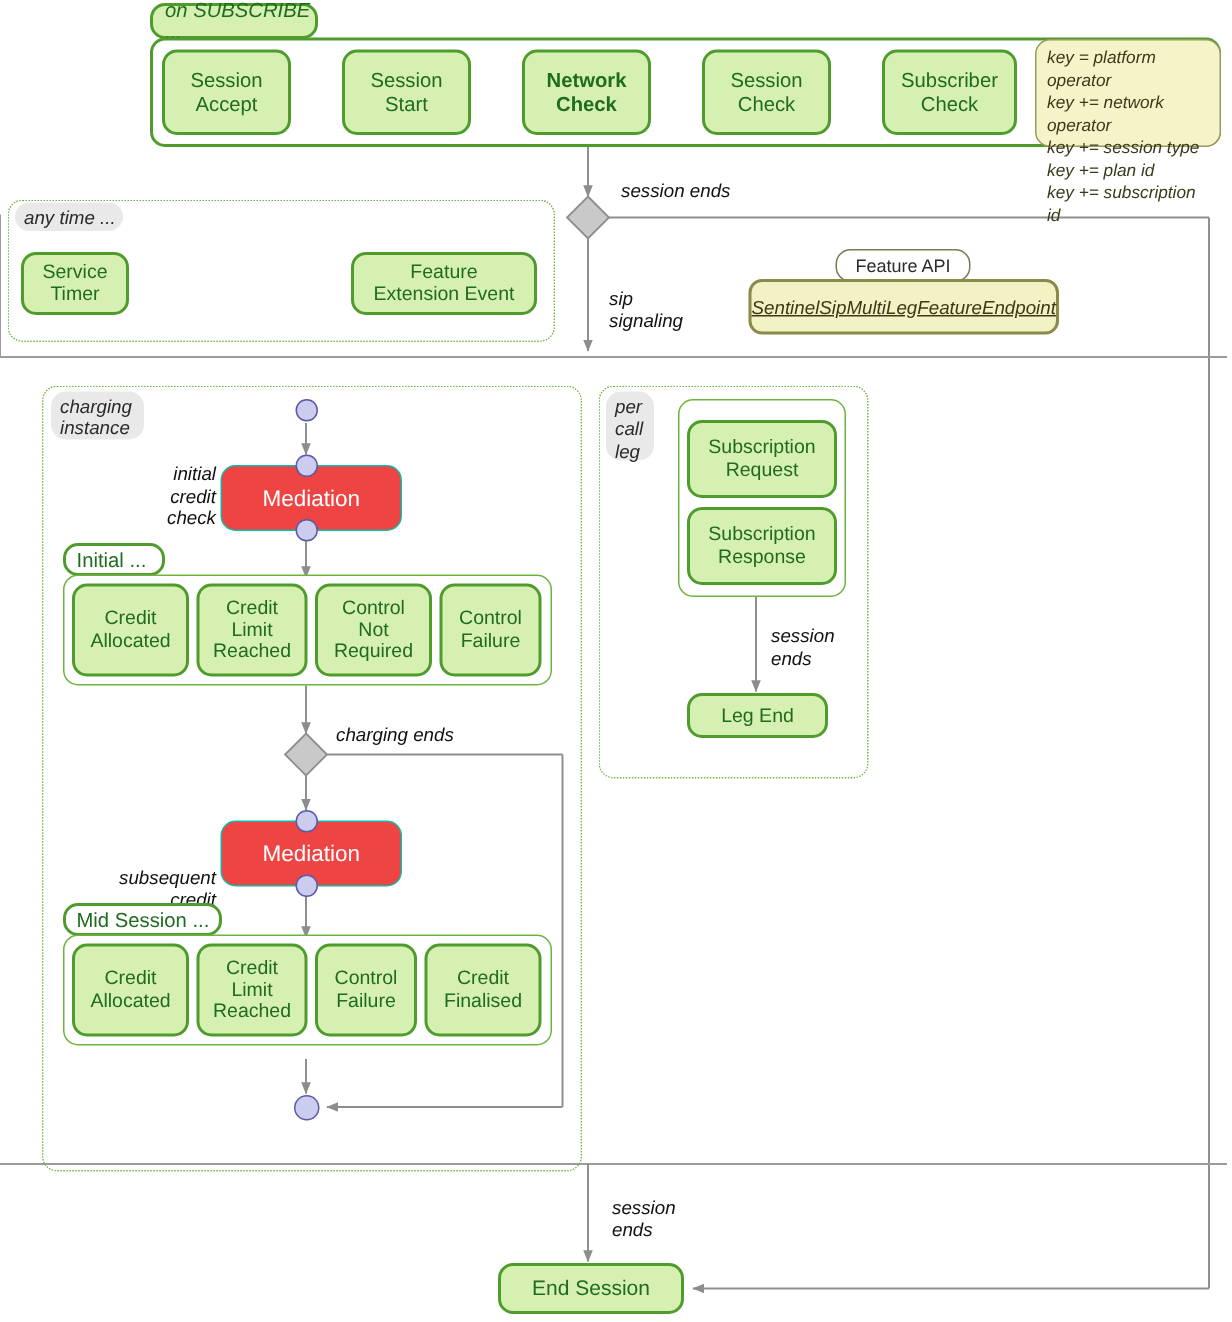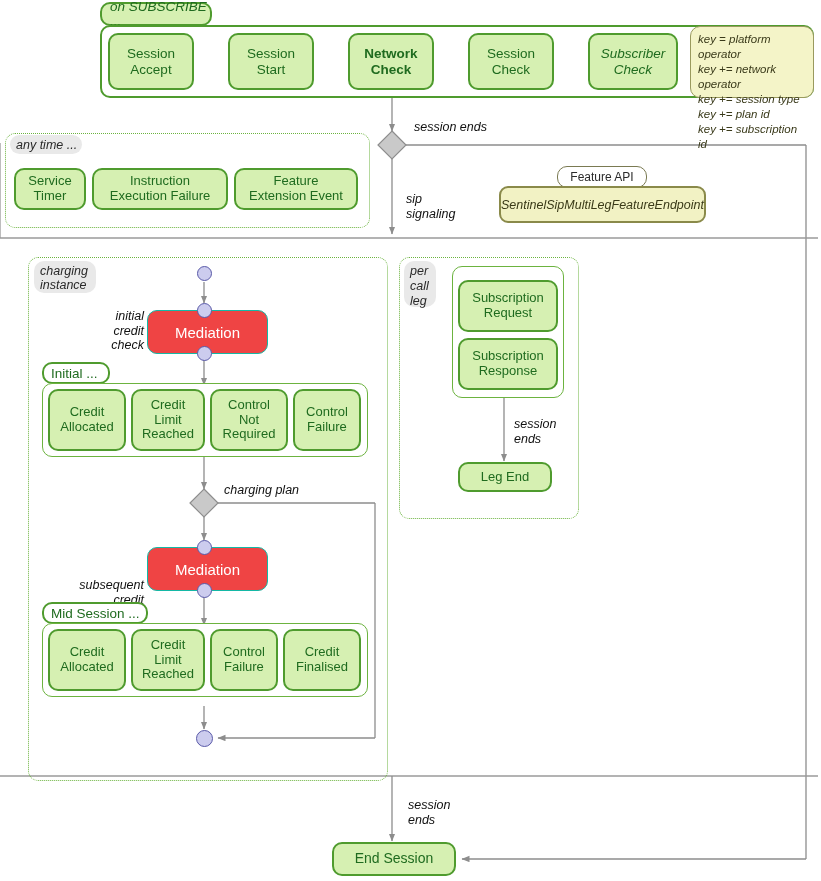--- a/index.html
+++ b/index.html
@@ -203,21 +203,21 @@
   <div class="abs container" style="left:100px;top:25px;width:714px;height:73px;"></div>
 
   <div class="abs gbox" style="left:108px;top:33px;width:86px;height:57px;white-space:pre-line;">Session
 Accept</div>
   <div class="abs gbox" style="left:228px;top:33px;width:86px;height:57px;white-space:pre-line;">Session
 Start</div>
   <div class="abs gbox" style="left:348px;top:33px;width:86px;height:57px;white-space:pre-line;font-weight:bold;">Network
 Check</div>
   <div class="abs gbox" style="left:468px;top:33px;width:86px;height:57px;white-space:pre-line;">Session
 Check</div>
-  <div class="abs gbox" style="left:588px;top:33px;width:90px;height:57px;white-space:pre-line;font-style:italic;">Subscriber
+  <div class="abs gbox" style="left:588px;top:33px;width:90px;height:57px;white-space:pre-line;">Subscriber
 Check</div>
 
   <div class="abs keybox" style="left:690px;top:26px;width:124px;height:72px;">
     <div>key = platform operator</div>
     <div>key += network operator</div>
     <div>key += session type</div>
     <div>key += plan id</div>
     <div>key += subscription id</div>
   </div>
 
@@ -226,29 +226,27 @@
   <div class="abs clabel" style="left:406px;top:192px;width:90px;">sip
 signaling</div>
 
   <div class="abs dashed" style="left:5px;top:133px;width:365px;height:95px;"></div>
   <div class="abs tab-gray" style="left:10px;top:135px;width:72px;height:19px;">
     <span>any time ...</span>
   </div>
 
   <div class="abs gbox small" style="left:14px;top:168px;width:72px;height:42px;white-space:pre-line;">Service
 Timer</div>
-  <div class="abs gbox small" style="left:92px;top:168px;width:136px;height:42px;white-space:pre-line;">Instruction
-Execution Failure</div>
   <div class="abs gbox small" style="left:234px;top:168px;width:124px;height:42px;white-space:pre-line;">Feature
 Extension Event</div>
 
   <div class="abs api-tab" style="left:557px;top:166px;width:90px;height:22px;">
     <span>Feature API</span>
   </div>
-  <div class="abs api-body" style="left:499px;top:186px;width:207px;height:37px;">
+  <div class="abs api-body" style="left:499px;top:186px;width:207px;height:37px;text-decoration:underline;">
     <span>SentinelSipMultiLegFeatureEndpoint</span>
   </div>
 
   <div class="abs dashed" style="left:28px;top:257px;width:360px;height:524px;"></div>
   <div class="abs tab-gray multiline" style="left:34px;top:261px;width:62px;height:32px;white-space:pre-line;">charging
 instance</div>
 
   <div class="abs port" style="left:197px;top:266px;"></div>
 
   <div class="abs clabel right" style="left:84px;top:309px;width:60px;">initial
@@ -268,21 +266,21 @@
 Allocated</div>
   <div class="abs gbox small" style="left:131px;top:389px;width:74px;height:62px;white-space:pre-line;">Credit
 Limit
 Reached</div>
   <div class="abs gbox small" style="left:210px;top:389px;width:78px;height:62px;white-space:pre-line;">Control
 Not
 Required</div>
   <div class="abs gbox small" style="left:293px;top:389px;width:68px;height:62px;white-space:pre-line;">Control
 Failure</div>
 
-  <div class="abs clabel" style="left:224px;top:483px;width:120px;">charging plan</div>
+  <div class="abs clabel" style="left:224px;top:483px;width:120px;">charging ends</div>
 
   <div class="abs clabel right" style="left:36px;top:546px;width:108px;margin-top:32px;">subsequent
 credit
 check</div>
 
   <div class="abs mediation" style="left:147px;top:547px;width:121px;height:44px;">Mediation</div>
   <div class="abs port" style="left:197px;top:540px;"></div>
   <div class="abs port" style="left:197px;top:583px;"></div>
 
   <div class="abs tab-white" style="left:42px;top:602px;width:106px;height:22px;">

